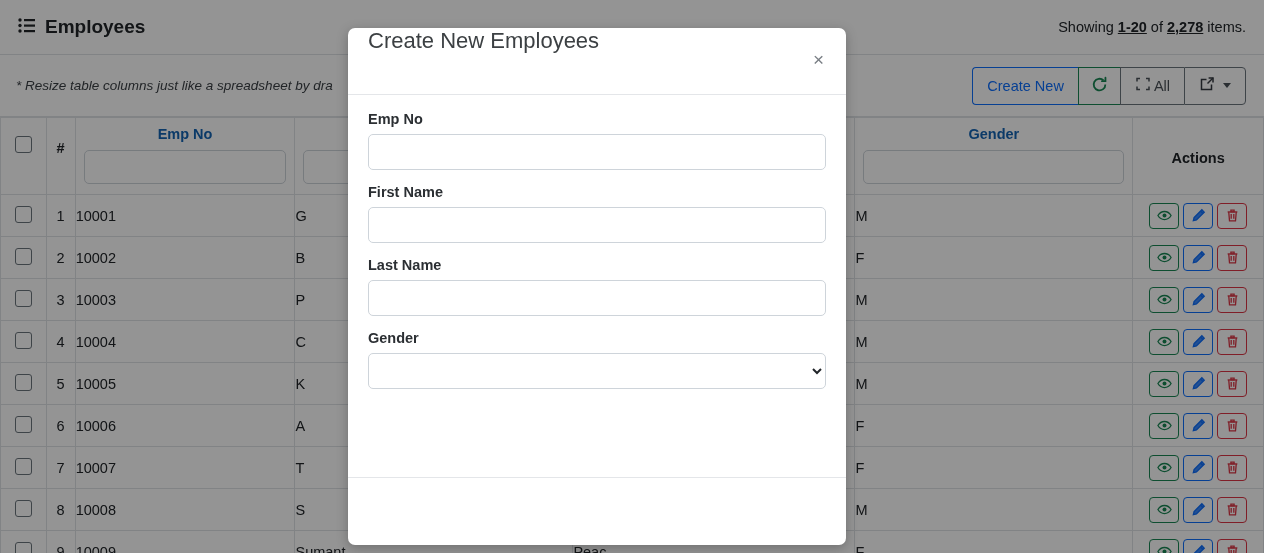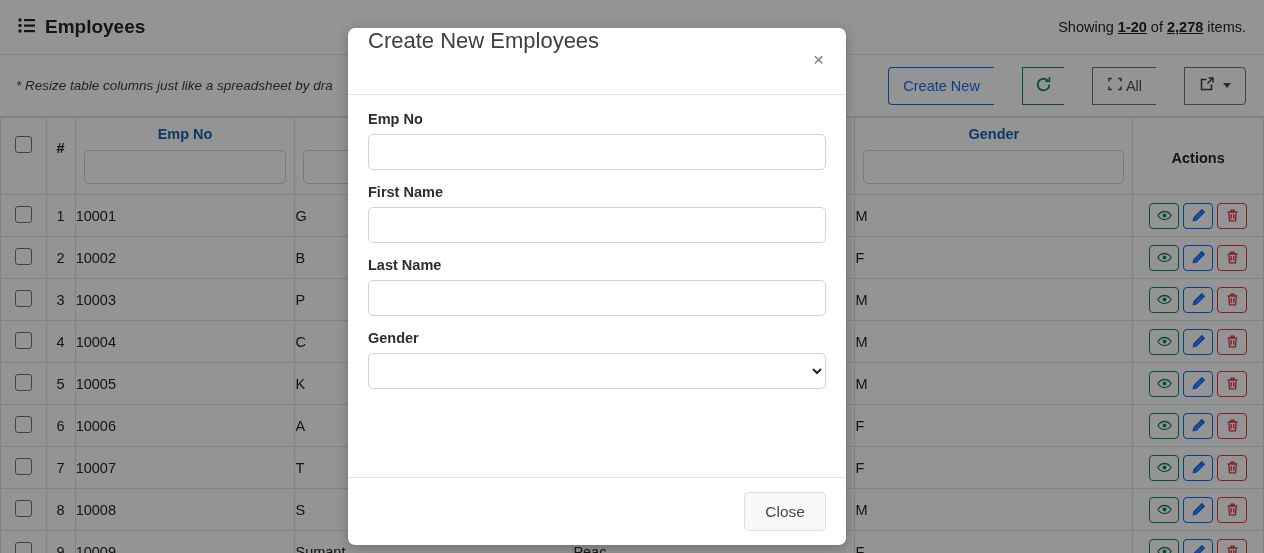--- a/index.html
+++ b/index.html
@@ -62,21 +62,20 @@
     display: flex; align-items: center; justify-content: center;
     gap: 3px;
     padding: 0 14px;
     font-size: 14.5px;
     background: #ffffff;
     border: 1px solid #6c757d;
     border-right-width: 0;
     color: #495057;
     cursor: pointer;
     white-space: nowrap;
-    margin-left: 28px;
   }
   .tb-btn:first-child { border-radius: 4px 0 0 4px; }
   .tb-btn:last-child  { border-radius: 0 4px 4px 0; border-right-width: 1px; }
   .tb-btn.primary-outline {
     color: #0d6efd; border-color: #0d6efd;
   }
   .tb-btn.success-outline {
     color: #198754; border-color: #198754; padding: 0 12px;
   }
   .tb-btn .caret {
@@ -664,15 +663,14 @@
   </div>
 
   <div class="modal-body" id="modal-body">
       <div class="form-group"><label class="form-label">Emp No</label><input class="form-control" type="text" placeholder="" style=""></div>
       <div class="form-group"><label class="form-label">First Name</label><input class="form-control" type="text" placeholder="" style=""></div>
       <div class="form-group"><label class="form-label">Last Name</label><input class="form-control" type="text" placeholder="" style=""></div>
       <div class="form-group"><label class="form-label">Gender</label><select class="form-control"><option></option><option>M</option><option>F</option></select></div>
     </div>
 
   <div class="modal-footer">
-    <button class="btn-close-modal">Close</button>
   </div>
 </div>
 
 </body></html>

